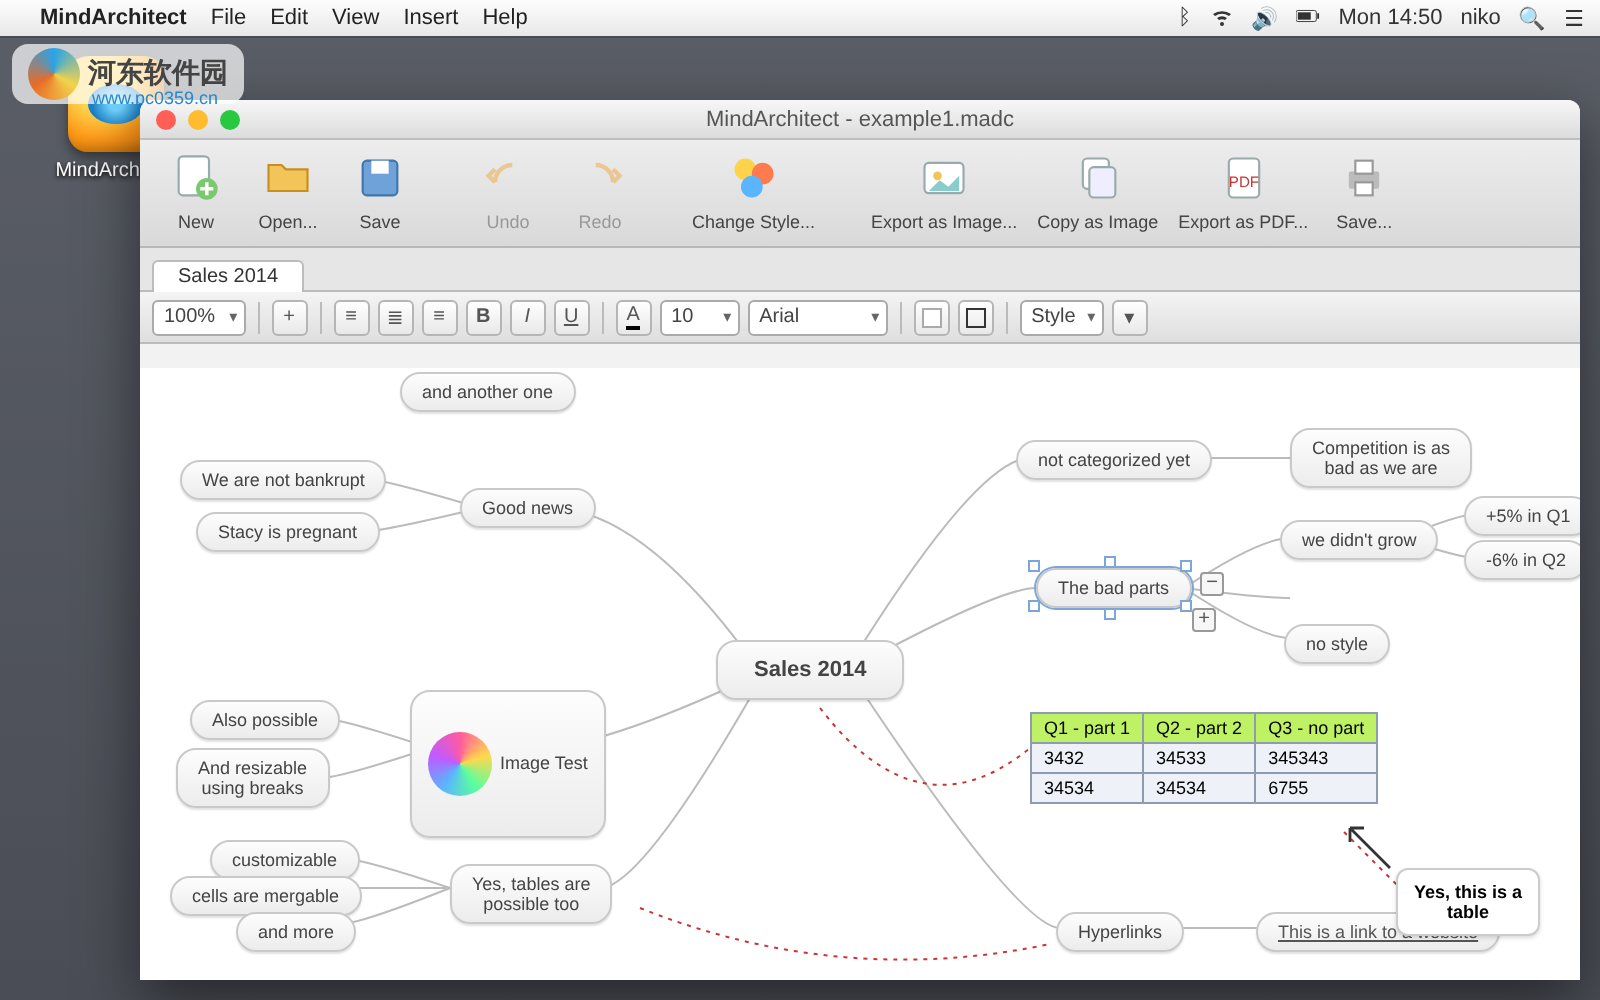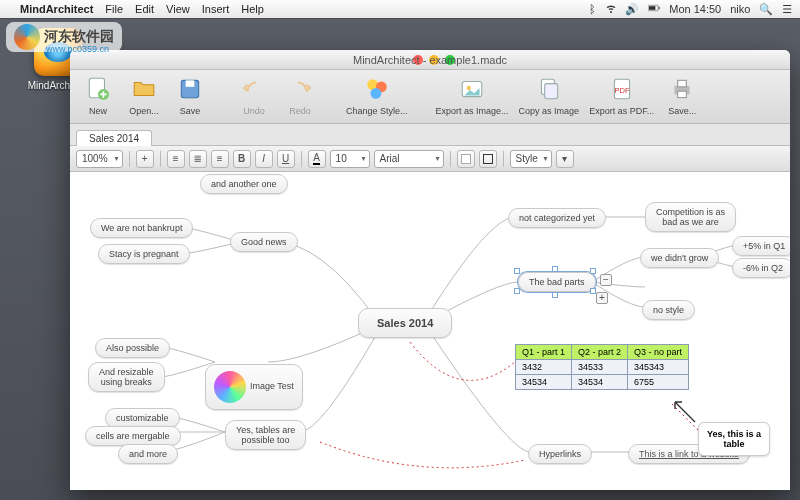--- a/index.html
+++ b/index.html
@@ -21,21 +21,21 @@
 .desktop-icon .glyph:after{content:"";position:absolute;left:10px;top:14px;width:28px;height:20px;border-radius:50%;background:radial-gradient(circle,#6fd3ff 20%,#1b7fc5 70%);}
 .desktop-icon .lbl { color:#fff; font-size:10px; margin-top:4px; text-shadow:0 1px 2px #000; }
 
 
 .watermark { position:absolute; left:6px; top:22px; background:rgba(255,255,255,.7); border-radius:8px; padding:2px 8px; font-size:14px; font-weight:bold; display:flex; align-items:center; gap:4px; color:#444; z-index:50; }
 .watermark .wlogo{width:26px;height:26px;border-radius:50%;background:conic-gradient(#29a3e8,#f3d34b,#e86b29,#29a3e8);}
 .watermark .wsub{font-size:9px;color:#2388cc;font-weight:normal;position:absolute;left:40px;top:22px;}
 
 
 .window { position:absolute; left:70px; top:50px; width:720px; height:440px; background:#f2f2f2; border-radius:6px 6px 0 0; box-shadow:0 10px 30px rgba(0,0,0,.5); overflow:hidden; display:flex; flex-direction:column; }
-.titlebar { height:20px; background:linear-gradient(180deg,#f7f7f7,#dcdcdc); display:flex; align-items:center; position:relative; border-bottom:1px solid #bfbfbf; font-size:11px;justify-content:center; }
+.titlebar { height:20px; background:linear-gradient(180deg,#f7f7f7,#dcdcdc); display:flex; align-items:center; position:relative; border-bottom:1px solid #bfbfbf; font-size:11px; }
 .traffic { display:flex; gap:6px; margin-left:8px; }
 .tl { width:10px; height:10px; border-radius:50%; }
 .tl.r{background:#ff5f57;} .tl.y{background:#febc2e;} .tl.g{background:#28c840;}
 .winTitle{ position:absolute; left:0; right:0; text-align:center; color:#555; }
 
 
 .toolbar { height:54px; background:linear-gradient(180deg,#ededed,#d9d9d9); border-bottom:1px solid #b8b8b8; display:flex; align-items:flex-start; padding:4px 10px; gap:10px; }
 .tbtn { display:flex; flex-direction:column; align-items:center; font-size:9px; color:#444; gap:2px; min-width:36px; }
 .tbtn .ico { width:30px; height:30px; border-radius:4px; display:flex; align-items:center; justify-content:center; }
 .tbtn.disabled{opacity:.45;}
@@ -46,21 +46,21 @@
 .tab { background:#fff; border:1px solid #bcbcbc; border-bottom:none; border-radius:3px 3px 0 0; padding:2px 12px; font-size:10px; color:#333; position:relative; top:1px;}
 
 
 .fmtbar { height:26px; background:linear-gradient(180deg,#f4f4f4,#dedede); border-bottom:1px solid #bcbcbc; display:flex; align-items:center; padding:0 6px; gap:4px; font-size:10px; color:#444; }
 .combo { background:#fff; border:1px solid #aaa; border-radius:3px; height:18px; display:flex; align-items:center; padding:0 14px 0 5px; position:relative; font-size:10px; }
 .combo:after{content:"▾"; position:absolute; right:3px; font-size:8px; color:#666;}
 .fbtn { width:18px; height:18px; border:1px solid #b5b5b5; border-radius:3px; background:linear-gradient(180deg,#fff,#e8e8e8); display:flex; align-items:center; justify-content:center; font-size:10px; color:#555;}
 .fsep{width:1px;height:16px;background:#bbb;margin:0 2px;}
 
 
-.canvas { flex:1; background:#fff; position:relative; overflow:hidden; }
+.canvas { flex:1; background:#fff; position:relative; overflow:hidden;margin-top:12px; }
 .node { position:absolute; background:linear-gradient(180deg,#fdfdfd,#ececec); border:1px solid #c9c9c9; border-radius:10px; padding:4px 10px; font-size:9px; color:#444; box-shadow:0 1px 1px rgba(0,0,0,.12); white-space:nowrap; text-align:center; }
 .node.center{font-weight:bold; font-size:11px; padding:8px 18px;}
 .node.sel{box-shadow:0 0 0 1px #7aa6da;}
 .handle{position:absolute;width:6px;height:6px;background:#fff;border:1px solid #7aa6da;}
 .toggle{position:absolute;width:12px;height:12px;border:1px solid #999;border-radius:2px;background:#f7f7f7;font-size:10px;line-height:10px;text-align:center;color:#555;}
 .imgnode{width:32px;height:32px;border-radius:50%;background:conic-gradient(#ff5aa0,#ffd84c,#5aff9e,#5ab4ff,#c05aff,#ff5aa0);display:inline-block;vertical-align:middle;margin-right:4px;}
 .linklike{text-decoration:underline;color:#555;}
 
 
 svg.links{position:absolute;inset:0;pointer-events:none;}
@@ -287,21 +287,21 @@
     <div class="node" style="left:130px;top:2px">and another one</div>
     <div class="node" style="left:20px;top:46px">We are not bankrupt</div>
     <div class="node" style="left:28px;top:72px">Stacy is pregnant</div>
     <div class="node" style="left:160px;top:60px">Good news</div>
 
     <div class="node center" style="left:288px;top:136px">Sales 2014</div>
 
     <div class="node" style="left:25px;top:166px">Also possible</div>
     <div class="node" style="left:18px;top:190px;white-space:pre-line">And resizable
 using breaks</div>
-    <div class="node" style="left:135px;top:192px;padding:6px 8px"><span class="imgnode"></span><span>Image Test</span></div>
+    <div class="node" style="left:135px;top:161px;padding:20px 8px"><span class="imgnode"></span><span>Image Test</span></div>
 
     <div class="node" style="left:35px;top:236px">customizable</div>
     <div class="node" style="left:15px;top:254px">cells are mergable</div>
     <div class="node" style="left:48px;top:272px">and more</div>
     <div class="node" style="left:155px;top:248px;white-space:pre-line">Yes, tables are
 possible too</div>
 
     <div class="node" style="left:438px;top:36px">not categorized yet</div>
     <div class="node" style="left:575px;top:30px;white-space:pre-line">Competition is as
 bad as we are</div>

